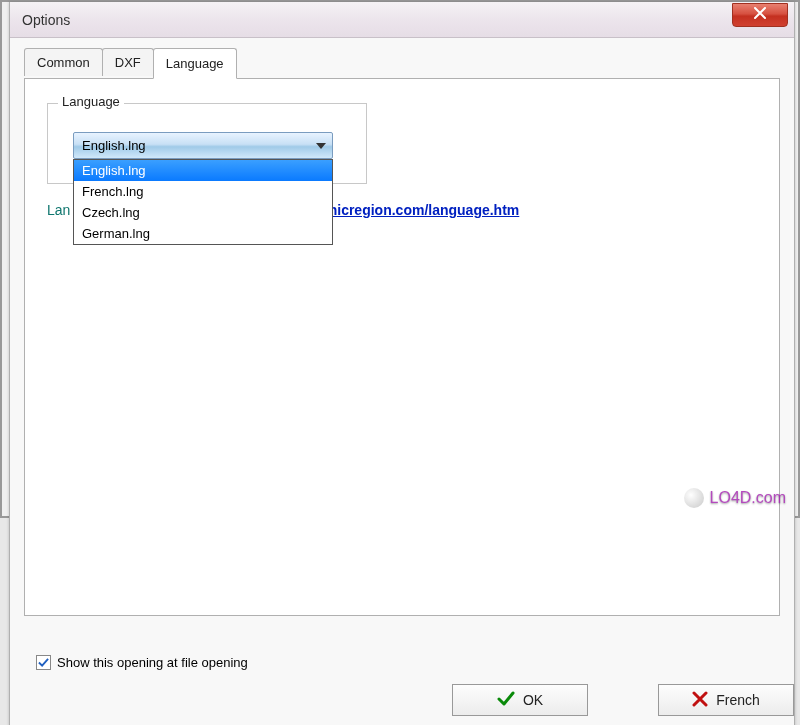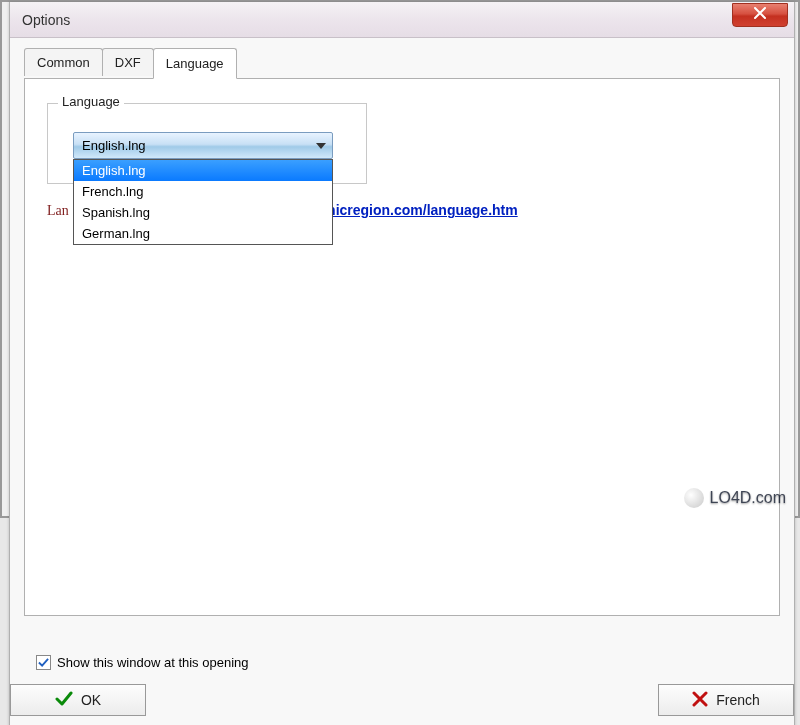--- a/index.html
+++ b/index.html
@@ -162,22 +162,21 @@
       color: #fff;
     }
     .link-row {
       margin-top: 18px;
       font-size: 14px;
       display: flex;
       align-items: baseline;
       gap: 6px;
     }
     .link-label {
-      color: #7f1d1d;
-      font-family: Liberation Serif, serif;
+      color: #0f766e;
     }
     .link-url {
       color: #0020c0;
       text-decoration: underline;
       font-weight: bold;
       cursor: pointer;
     }
     .checkbox-row {
       position: absolute;
       bottom: 56px;
@@ -199,21 +198,21 @@
     .checkbox svg {
       width: 11px;
       height: 11px;
     }
     .button-row {
       position: absolute;
       bottom: 10px;
       left: 0;
       width: 100%;
       display: flex;
-      justify-content: space-between;
+      justify-content: flex-end;
       gap: 70px;
     }
     .win-button {
       width: 136px;
       height: 32px;
       background: linear-gradient(to bottom, #fdfdfd, #ececec);
       border: 1px solid #999;
       display: flex;
       align-items: center;
       justify-content: center;
@@ -224,21 +223,21 @@
     }
     .ok-check svg { width: 18px; height: 18px; }
     .cancel-x svg { width: 16px; height: 16px; }
     .watermark {
       position: absolute;
       bottom: 8px;
       right: 12px;
       display: flex;
       align-items: center;
       gap: 6px;
-      color: #0f172a;
+      color: #a21caf;
       opacity: 0.8;
       font-family: Arial, sans-serif;
       font-size: 16px;
       text-shadow: 0 1px 2px rgba(0,0,0,0.5);
       pointer-events: none;
     }
     .watermark .circle {
       width: 20px;
       height: 20px;
       background: radial-gradient(circle at 35% 35%, #fff, #bbb);
@@ -275,42 +274,42 @@
           <div class="groupbox-legend">Language</div>
 
           <div class="combo">
             <div class="combo-field">
               <span>English.lng</span>
               <span class="combo-arrow"></span>
             </div>
             <div class="combo-dropdown">
               <div class="combo-item selected">English.lng</div>
               <div class="combo-item">French.lng</div>
-              <div class="combo-item">Spanish.lng</div>
+              <div class="combo-item">Czech.lng</div>
               <div class="combo-item">German.lng</div>
             </div>
           </div>
         </div>
 
         <div class="link-row">
           <span class="link-label">Lan</span>
           <span style="width:230px;"></span>
           <span class="link-url">aphicregion.com/language.htm</span>
         </div>
 
       </div>
     </div>
 
     <div class="checkbox-row">
       <div class="checkbox">
         <svg viewBox="0 0 12 12">
           <path d="M1 6 L4.5 9.5 L11 2" stroke="#2060c0" stroke-width="2" fill="none"></path>
         </svg>
       </div>
-      <span>Show this window at this opening</span>
+      <span>Show this opening at file opening</span>
     </div>
 
     <div class="button-row">
       <div class="win-button">
         <span class="ok-check">
           <svg viewBox="0 0 18 18">
             <path d="M2 9 L7 14 L16 3" stroke="#0a8a0a" stroke-width="3" fill="none" stroke-linecap="round" stroke-linejoin="round"></path>
           </svg>
         </span>
         <span>OK</span>

